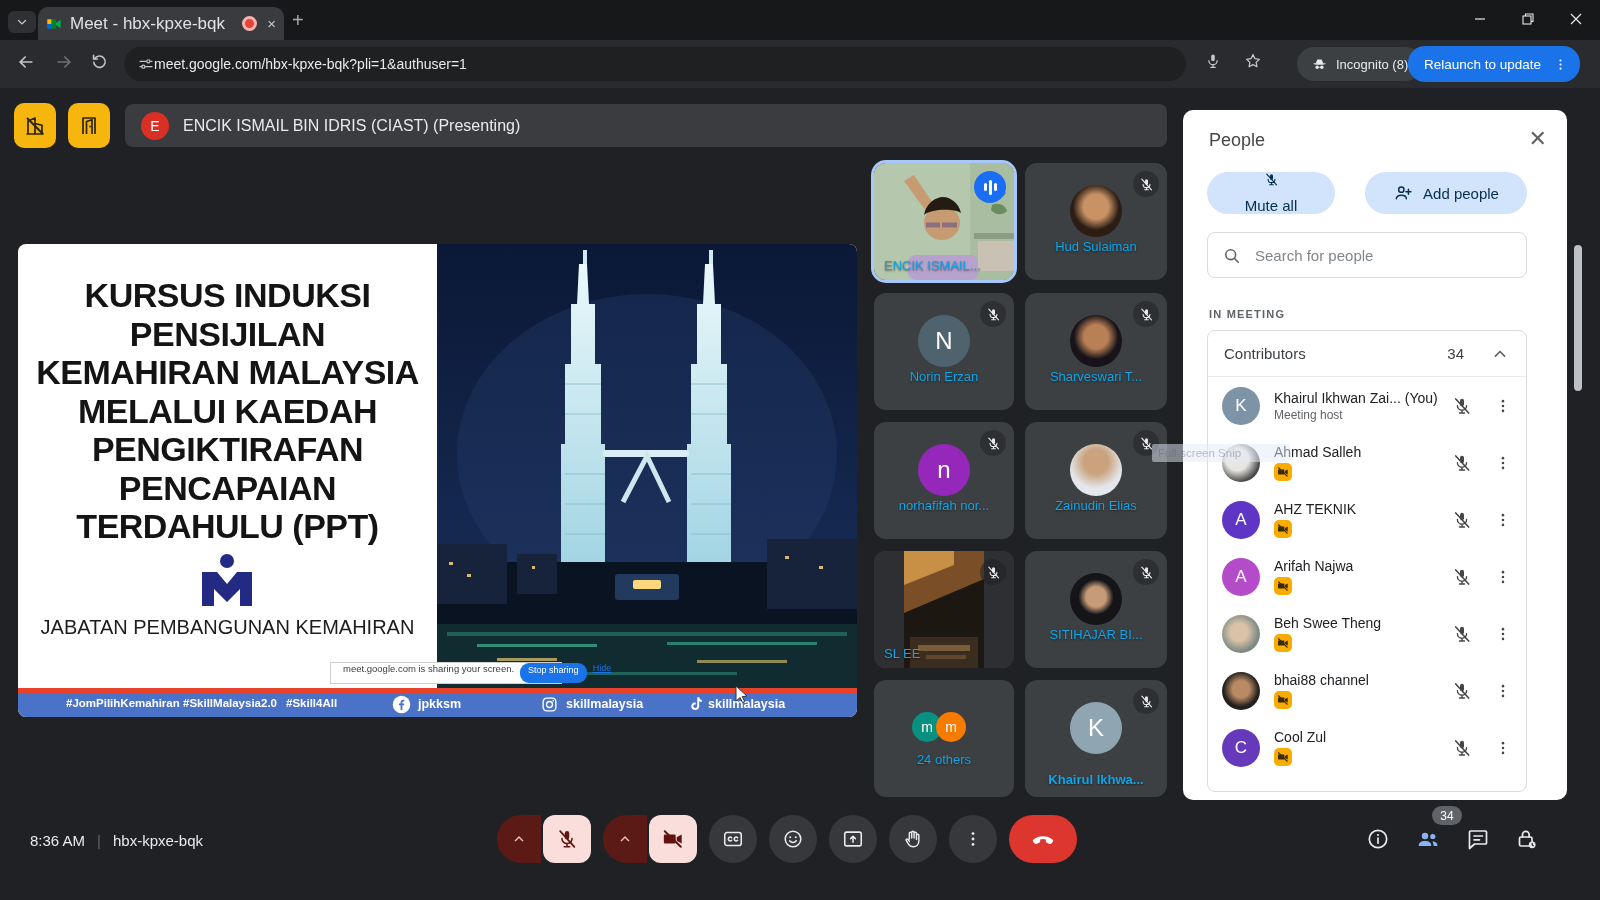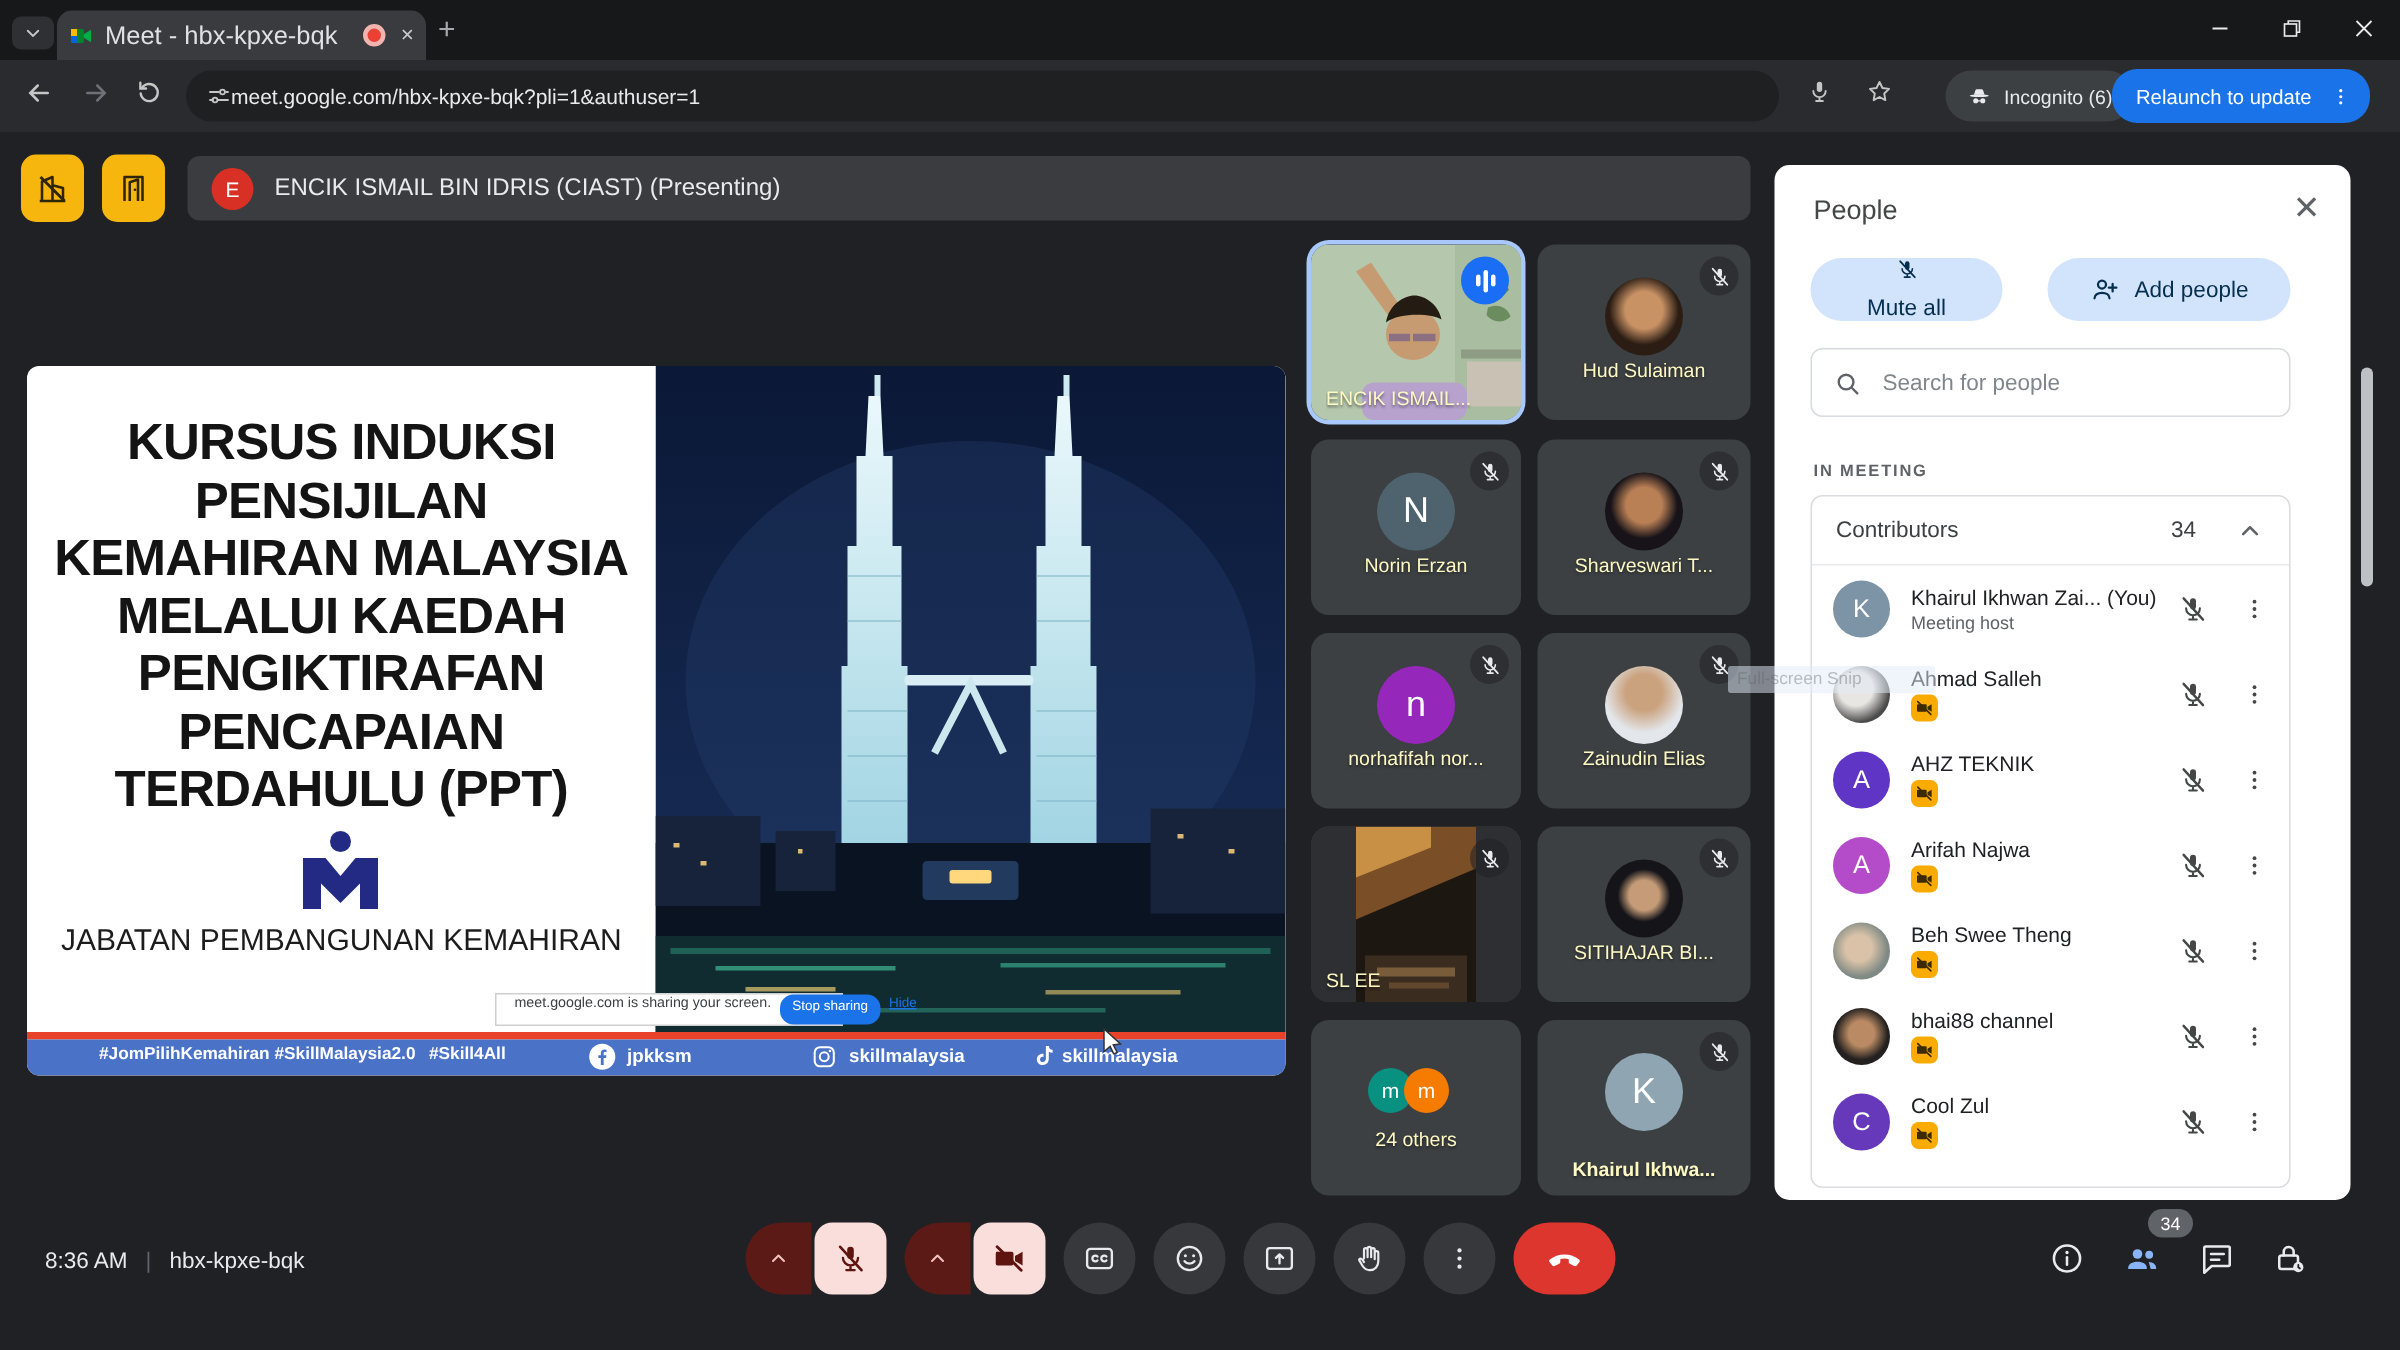--- a/index.html
+++ b/index.html
@@ -43,21 +43,21 @@
   .org{position:absolute;width:419px;text-align:center;color:#1c1c1c;font-size:20px;font-weight:500;}
   .sharebar{position:absolute;left:312px;top:418px;width:232px;height:22px;background:#fff;border:1px solid #cfcfcf;
             display:flex;gap:6px;font-size:9.5px;color:#3c4043;padding:0 6px;box-sizing:border-box;}
   .stopbtn{background:#1a73e8;color:#fff;border-radius:9px;padding:2px 8px;font-size:9px;white-space:nowrap;}
   .hidelink{color:#1a73e8;text-decoration:underline;font-size:9px;}
   .redline{position:absolute;left:0;top:444px;width:839px;height:5px;background:#e8432a;}
   .bluebar{position:absolute;left:0;top:449px;width:839px;height:24px;background:#4a73c8;color:#fff;}
   .bluebar span{position:absolute;top:4px;font-size:11.5px;font-weight:bold;white-space:nowrap;}
   
   .tile{position:absolute;width:140px;height:117px;border-radius:12px;background:#3c4043;overflow:hidden;}
-  .tile .label{position:absolute;left:0;right:0;bottom:26px;text-align:center;color:#fef9c3;font-size:13px;font-weight:500;
+  .tile .label{position:absolute;left:0;right:0;bottom:26px;text-align:center;color:#0ea5e9;font-size:13px;font-weight:500;
                white-space:nowrap;overflow:hidden;text-shadow:0 1px 2px rgba(0,0,0,.5);}
   .tile .label.bl{left:10px;right:auto;bottom:7px;text-align:left;}
   .micoff-tile{position:absolute;top:8px;right:8px;width:26px;height:26px;border-radius:50%;
                background:rgba(32,33,36,.55);display:flex;align-items:center;justify-content:center;color:#e8eaed;}
   .tileav{position:absolute;left:50%;top:22px;transform:translateX(-50%);width:52px;height:52px;border-radius:50%;
           display:flex;align-items:center;justify-content:center;color:#fff;font-size:24px;}
   .photo{background:radial-gradient(circle at 50% 42%, #c99265 0 31%, #2b1d14 58%);}
   .photo2{background:radial-gradient(circle at 50% 42%, #b97f55 0 30%, #171318 56%);}
   .photo3{background:radial-gradient(circle at 50% 34%, #caa27e 0 28%, #e3e6ea 62%);}
   .photo4{background:radial-gradient(circle at 50% 46%, #c69c78 0 26%, #141419 46%);}
@@ -212,21 +212,21 @@
 <div class="chip incogchip">
   <span>
     <svg width="17" height="17" viewBox="0 0 24 24" fill="#e8eaed">
         <path d="M7 10l1.4-4.1c.2-.6.7-.9 1.3-.9h4.6c.6 0 1.1.3 1.3.9L17 10z"></path>
         <ellipse cx="12" cy="11" rx="9" ry="1.3"></ellipse>
         <circle cx="8.7" cy="15.8" r="2.4"></circle>
         <circle cx="15.3" cy="15.8" r="2.4"></circle>
         <path d="M10.8 15.4h2.4v1h-2.4z"></path>
       </svg>
   </span>
-  <span>Incognito (6)</span>
+  <span>Incognito (8)</span>
 </div>
 <div class="chip relaunch">
   <span>Relaunch to update</span>
   <svg width="15" height="15">
       <use href="#sym-dots" style="color:#fff"></use>
     </svg>
 </div>
 
 <div class="meet">
 

